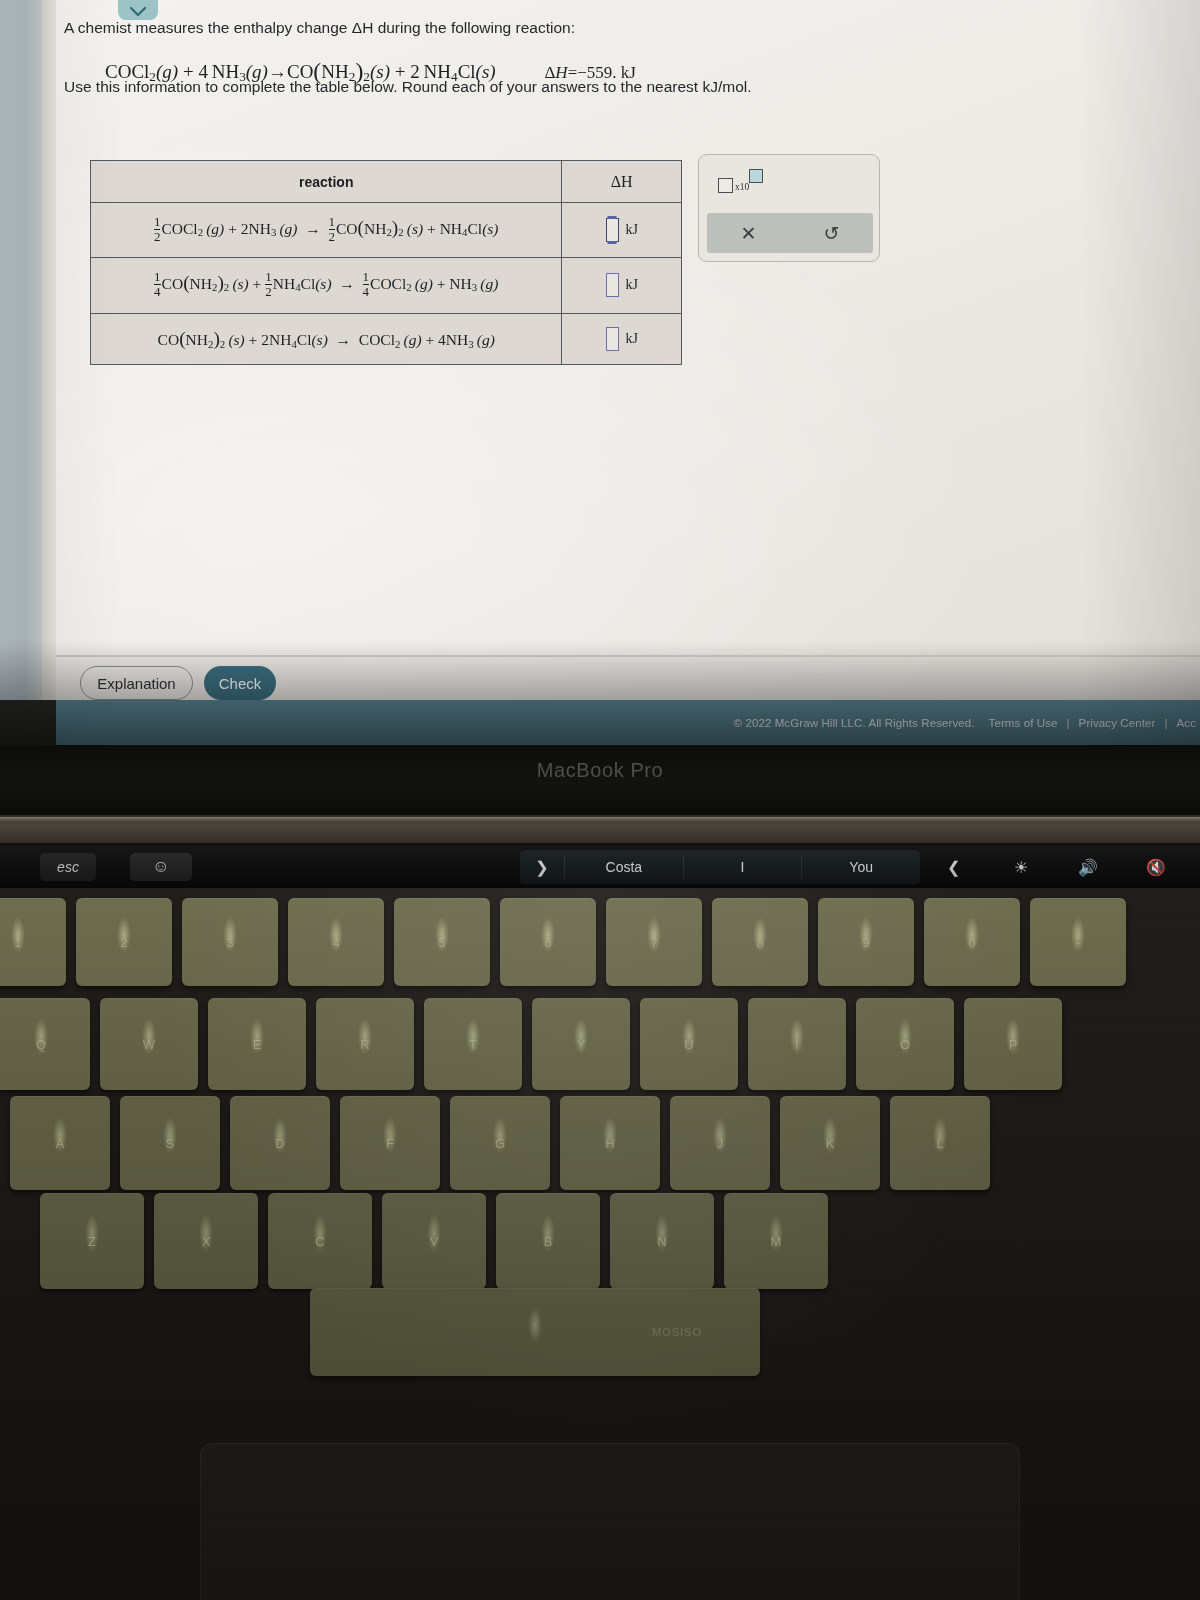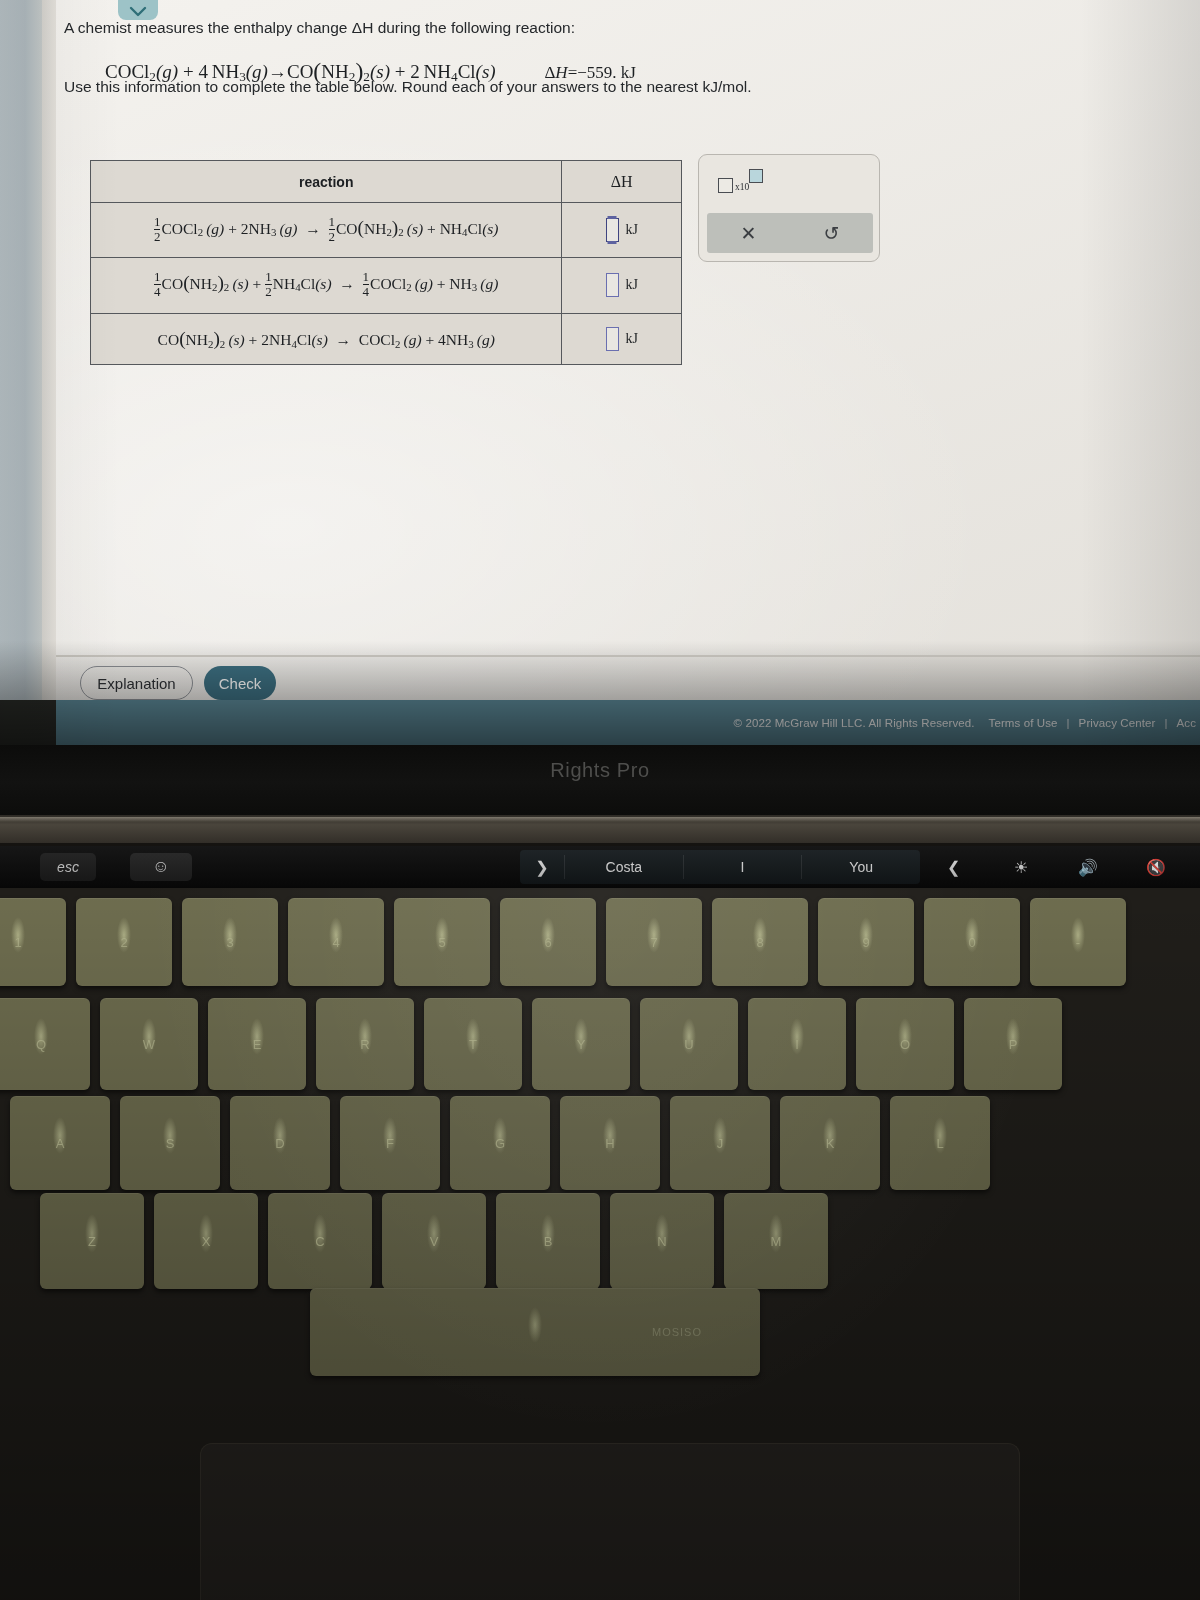--- a/index.html
+++ b/index.html
@@ -421,21 +421,21 @@
     <span class="sep">|</span>
     <a class="lnk" href="#">Acc</a>
   </div>
 
   <div class="screen-vignette"></div>
 </div>
 
 <div id="laptop">
 
   <div class="bezel-bottom">
-    <div class="mbp-label">Rights Pro</div>
+    <div class="mbp-label">MacBook Pro</div>
   </div>
   <div class="hinge"></div>
   <div class="hinge-hl"></div>
 
   <div class="touchbar">
     <div class="tb-key tb-esc">esc</div>
     <div class="tb-key tb-emoji">☺</div>
 
     <div class="tb-predict">
       <div class="tb-chev-r">❯</div>

